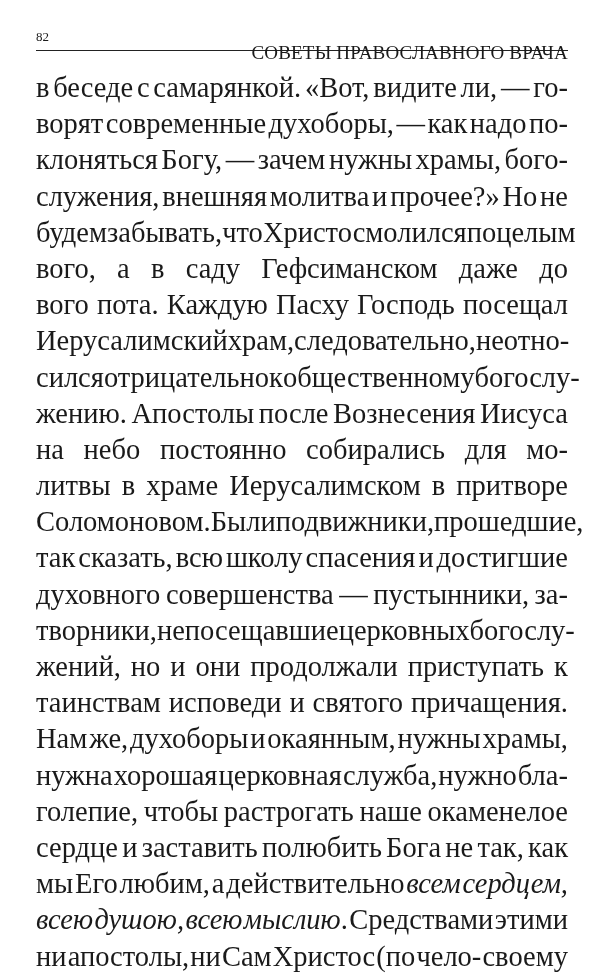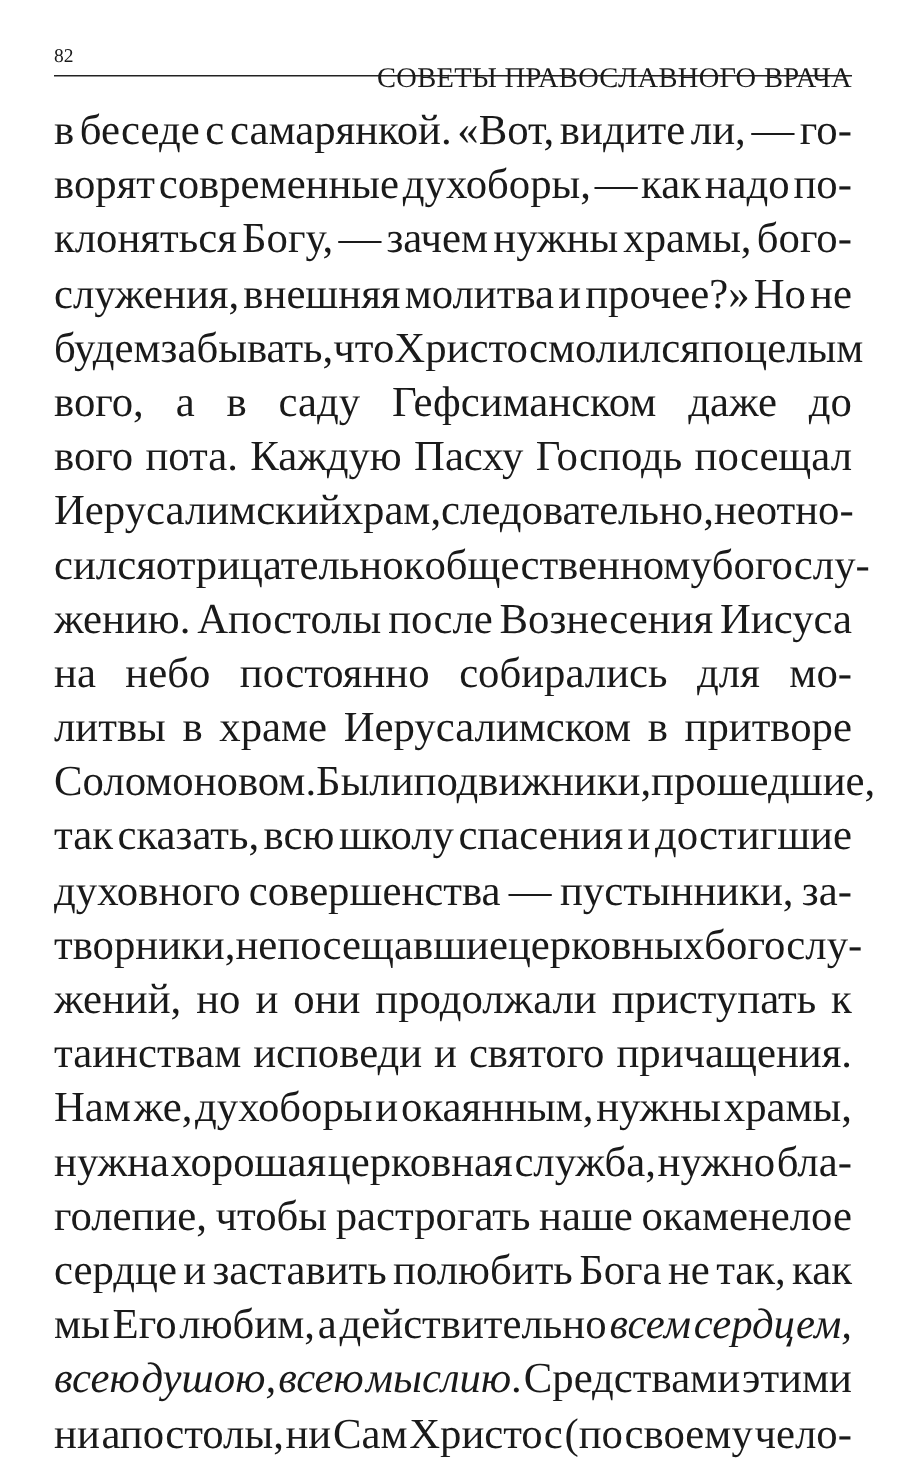--- a/index.html
+++ b/index.html
@@ -227,22 +227,22 @@
           <span class="seg"><span>Средствами</span></span>
           <span class="seg"><span>этими</span></span>
         </div>
         <div class="line jl">
           <span class="seg"><span>ни</span></span>
           <span class="seg"><span>апостолы,</span></span>
           <span class="seg"><span>ни</span></span>
           <span class="seg"><span>Сам</span></span>
           <span class="seg"><span>Христос</span></span>
           <span class="seg"><span>(по</span></span>
+          <span class="seg"><span>чело-</span></span>
           <span class="seg"><span>своему</span></span>
-          <span class="seg"><span>чело-</span></span>
         </div>
         <div class="line jl left">
           <span class="seg"></span>
           <span class="seg"></span>
           <span class="seg"></span>
         </div>
       </div>
     </div>
 </div>
 

